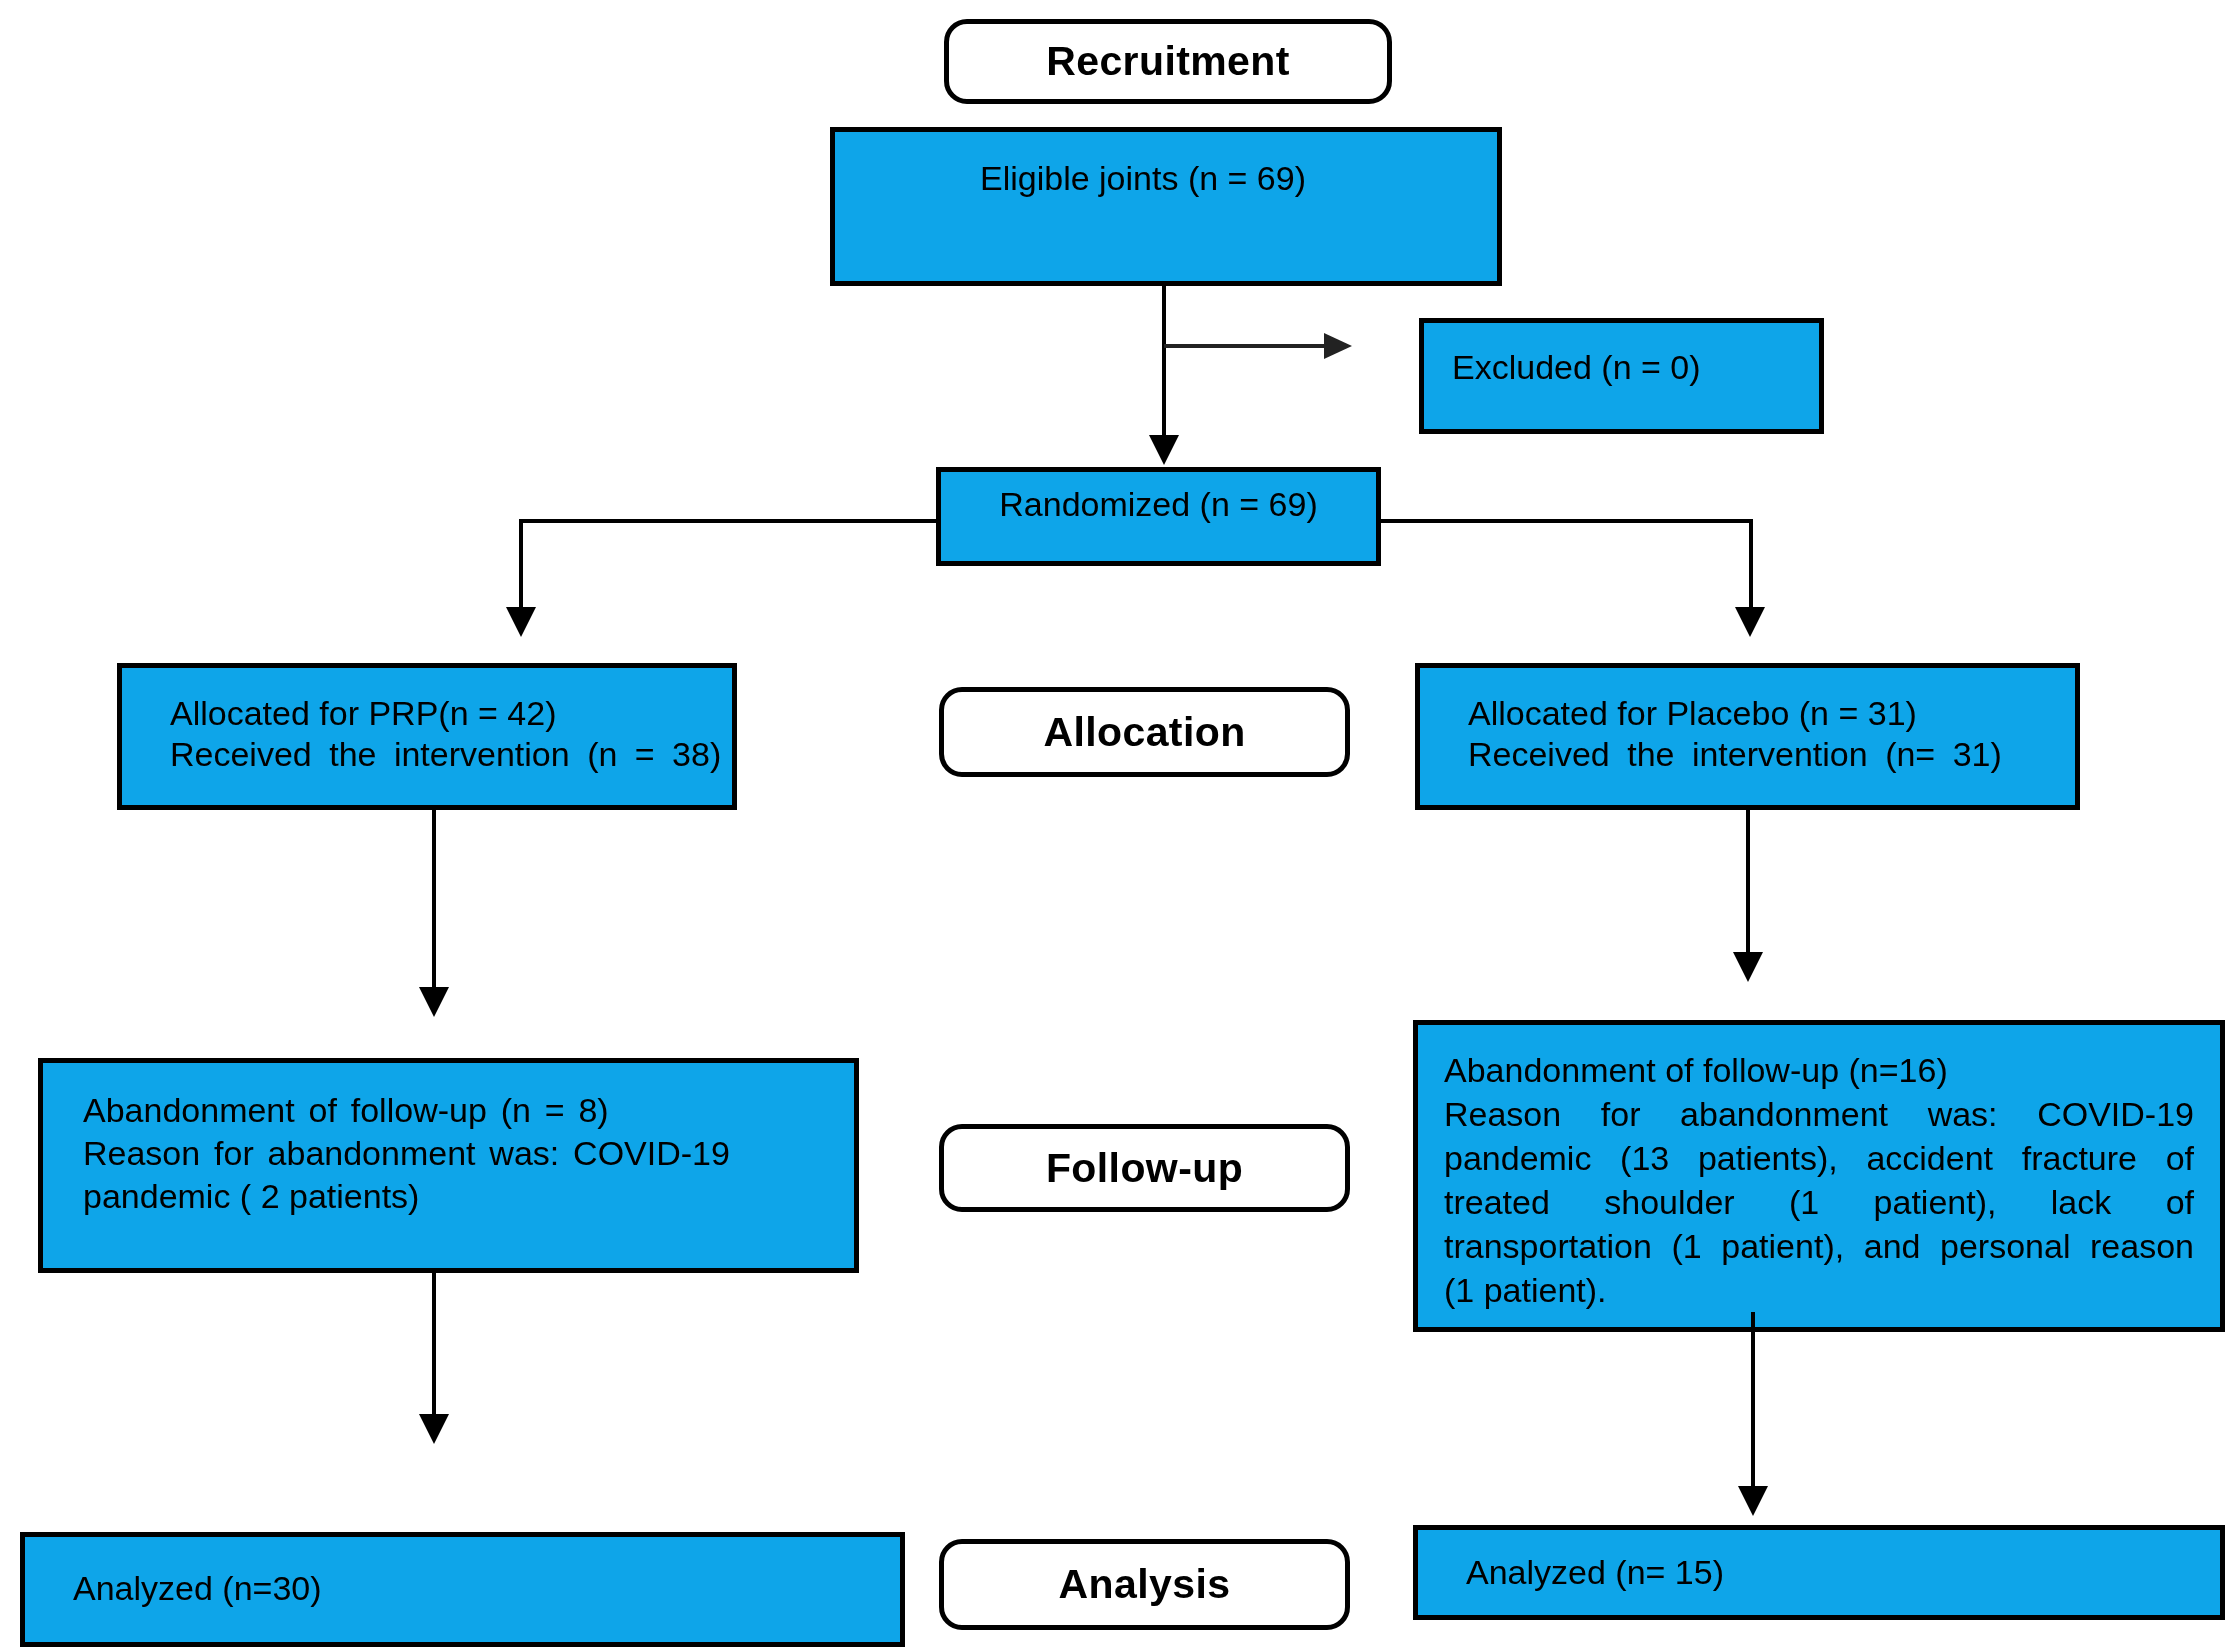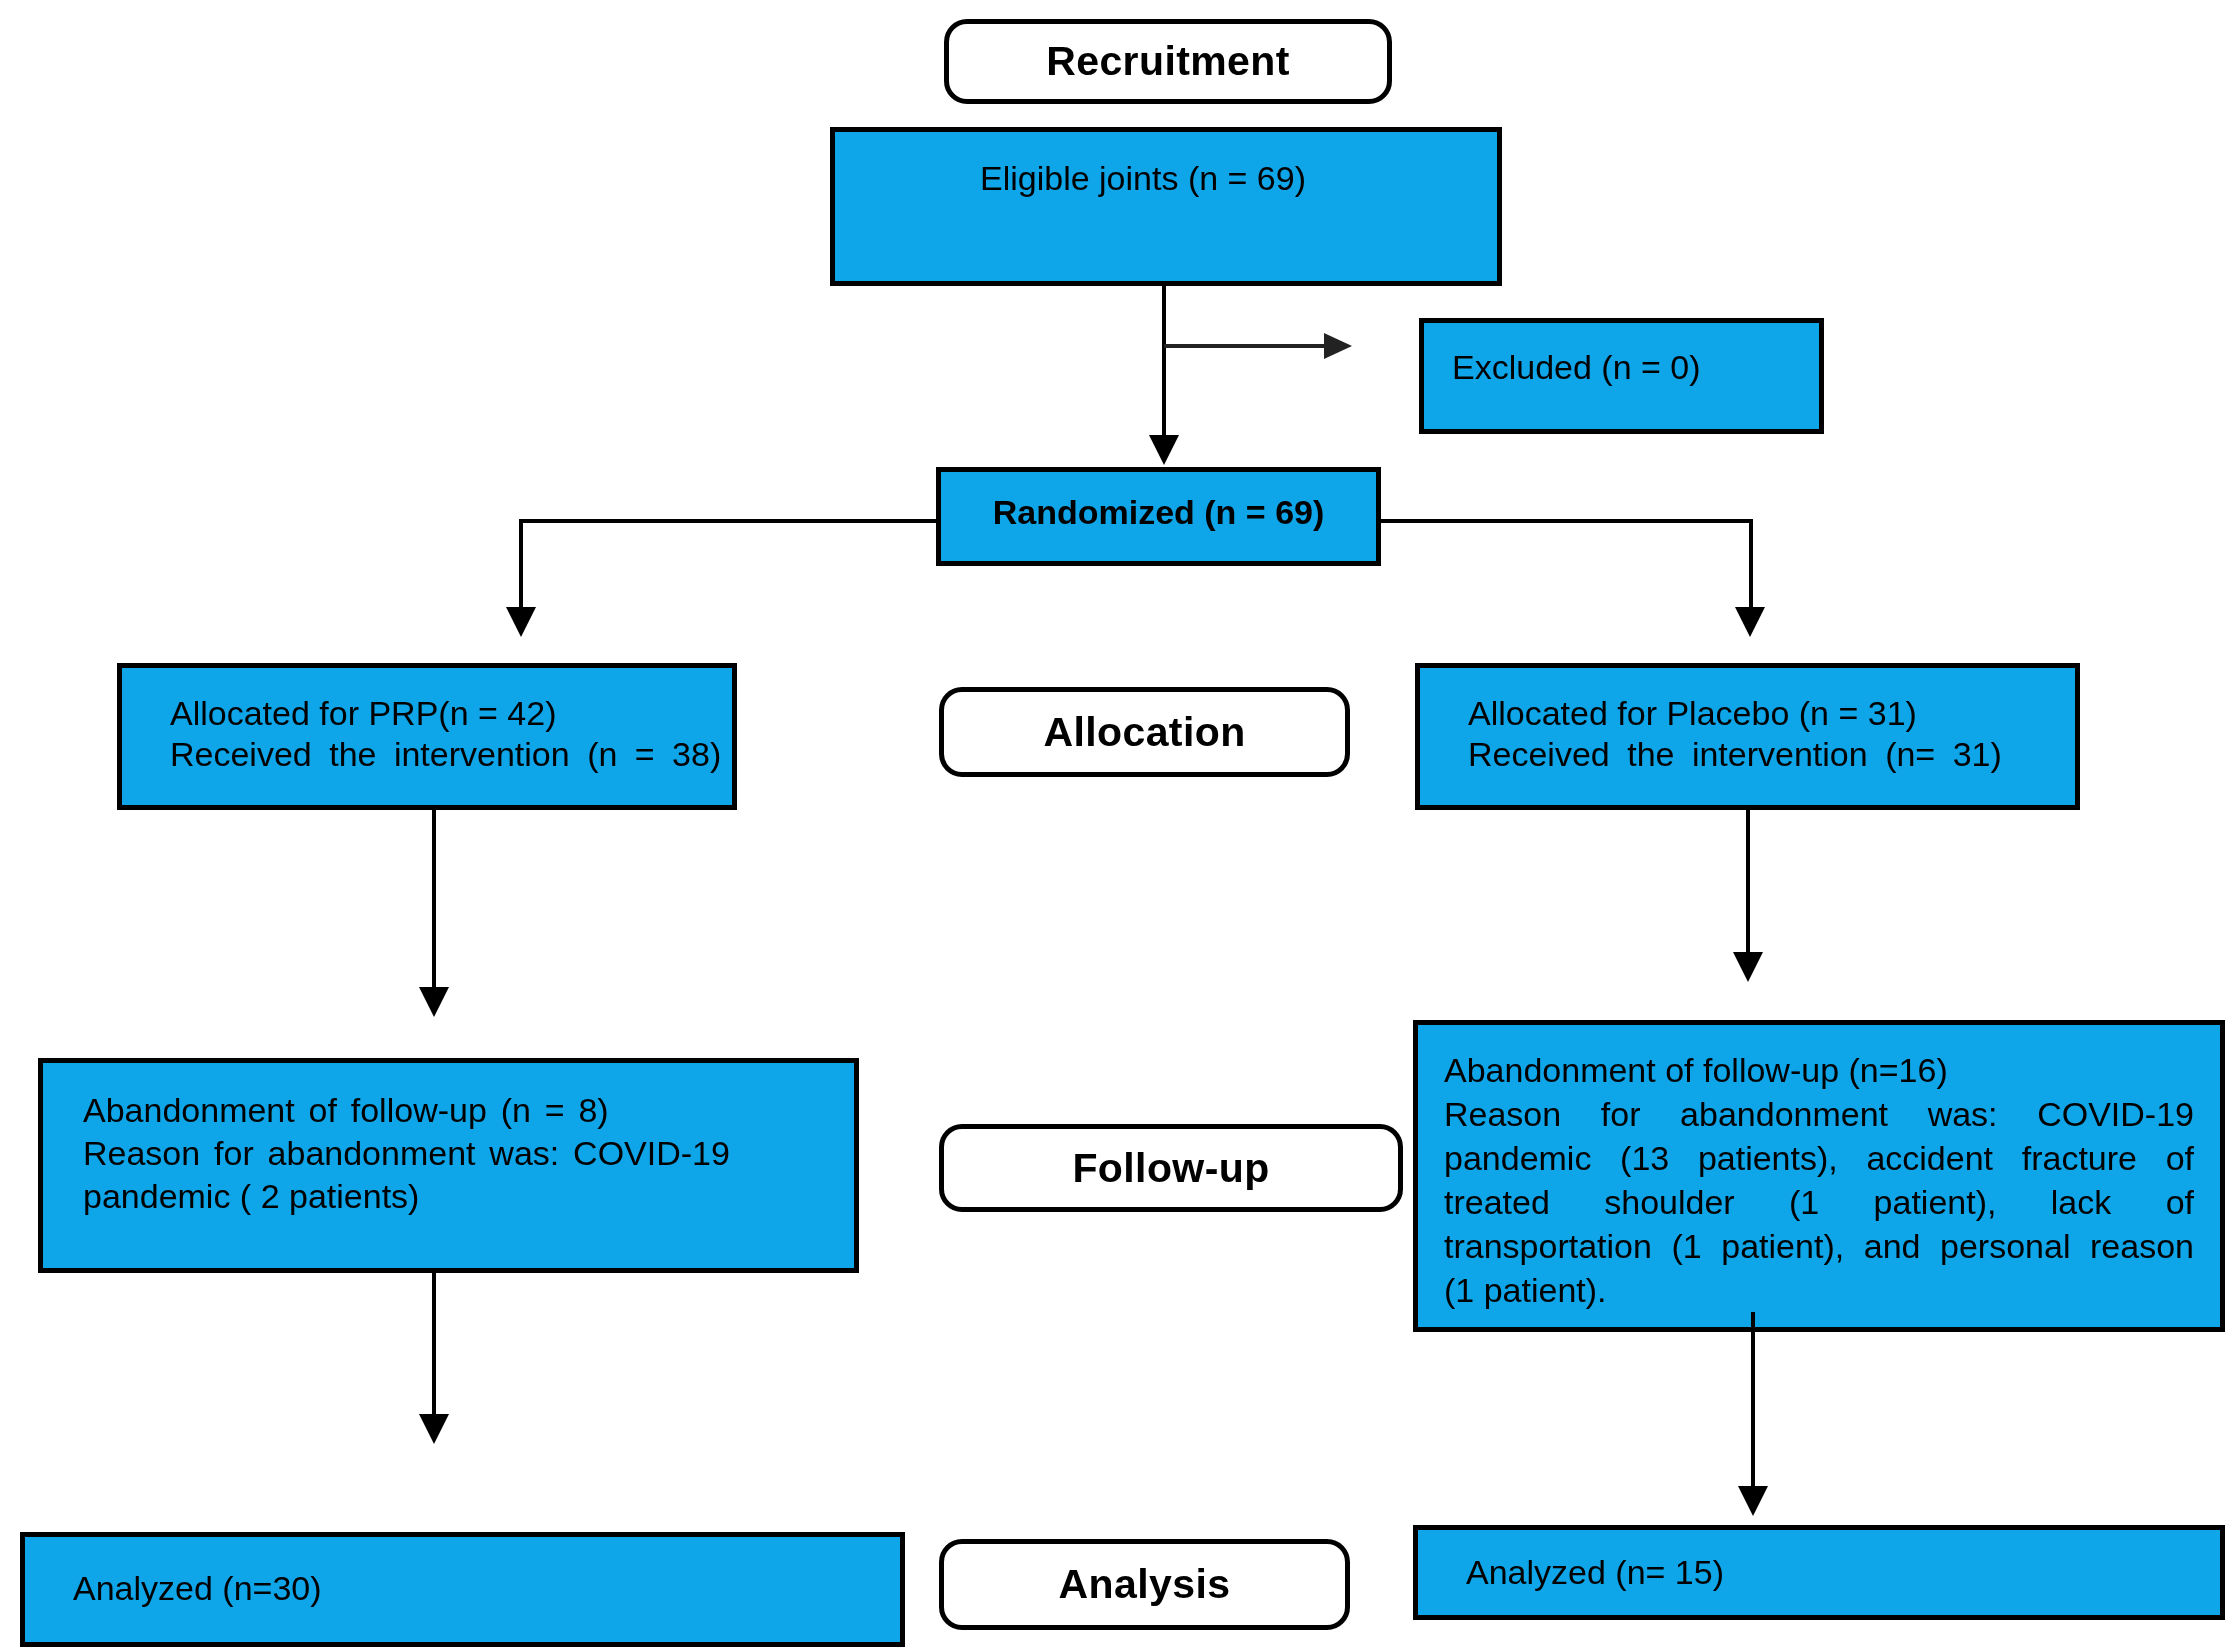--- a/index.html
+++ b/index.html
@@ -82,21 +82,21 @@
   <div class="vline" style="left:1162px; top:286px; width:4.4px; height:151px;"></div>
   <div class="head-down" style="left:1149px; top:435px;"></div>
 
   <div class="hline" style="left:1164px; top:344px; width:160px; height:3.5px; background:#222222;"></div>
   <div class="head-right" style="left:1324px; top:333px;"></div>
 
   <div class="box" style="left:1419px; top:318px; width:405px; height:116px; padding:23px 0 0 28px;">
     <span class="line-text">Excluded (n = 0)</span>
   </div>
 
-  <div class="box center" style="left:936px; top:467px; width:445px; height:99px; padding-top:19px;font-weight:bold;">
+  <div class="box center" style="left:936px; top:467px; width:445px; height:99px; padding-top:11px;">
     <span class="line-text">Randomized (n = 69)</span>
   </div>
 
   <div class="hline" style="left:521px; top:519px; width:415px; height:4.4px;"></div>
   <div class="hline" style="left:1381px; top:519px; width:370px; height:4.4px;"></div>
   <div class="vline" style="left:519px; top:519px; width:4.4px; height:90px;"></div>
   <div class="head-down" style="left:506px; top:607px;"></div>
   <div class="vline" style="left:1749px; top:519px; width:4.4px; height:90px;"></div>
   <div class="head-down" style="left:1735px; top:607px;"></div>
 
@@ -119,21 +119,21 @@
 
   <div class="vline" style="left:1746px; top:810px; width:4.4px; height:143px;"></div>
   <div class="head-down" style="left:1733px; top:952px;"></div>
 
   <div class="box" style="left:38px; top:1058px; width:821px; height:215px; padding:26px 31px 0 40px; line-height:43px;">
     <span class="line-text spread-sm">Abandonment of follow-up (n = 8)</span>
     <span class="line-text spread-sm">Reason for abandonment was: COVID-19</span>
     <span class="line-text">pandemic ( 2 patients)</span>
   </div>
 
-  <div class="stage" style="left:939px; top:1124px; width:464px; height:88px;">
+  <div class="stage" style="left:939px; top:1124px; width:411px; height:88px;">
     <span class="line-text">Follow-up</span>
   </div>
 
   <div class="box" style="left:1413px; top:1020px; width:812px; height:312px; padding:23px 26px 0 26px; line-height:44px;">
     <span class="line-text">Abandonment of follow-up (n=16)</span>
     <span class="line-text just">Reason for abandonment was: COVID-19</span>
     <span class="line-text just">pandemic (13 patients), accident fracture of</span>
     <span class="line-text just">treated shoulder (1 patient), lack of</span>
     <span class="line-text just">transportation (1 patient), and personal reason</span>
     <span class="line-text">(1 patient).</span>

